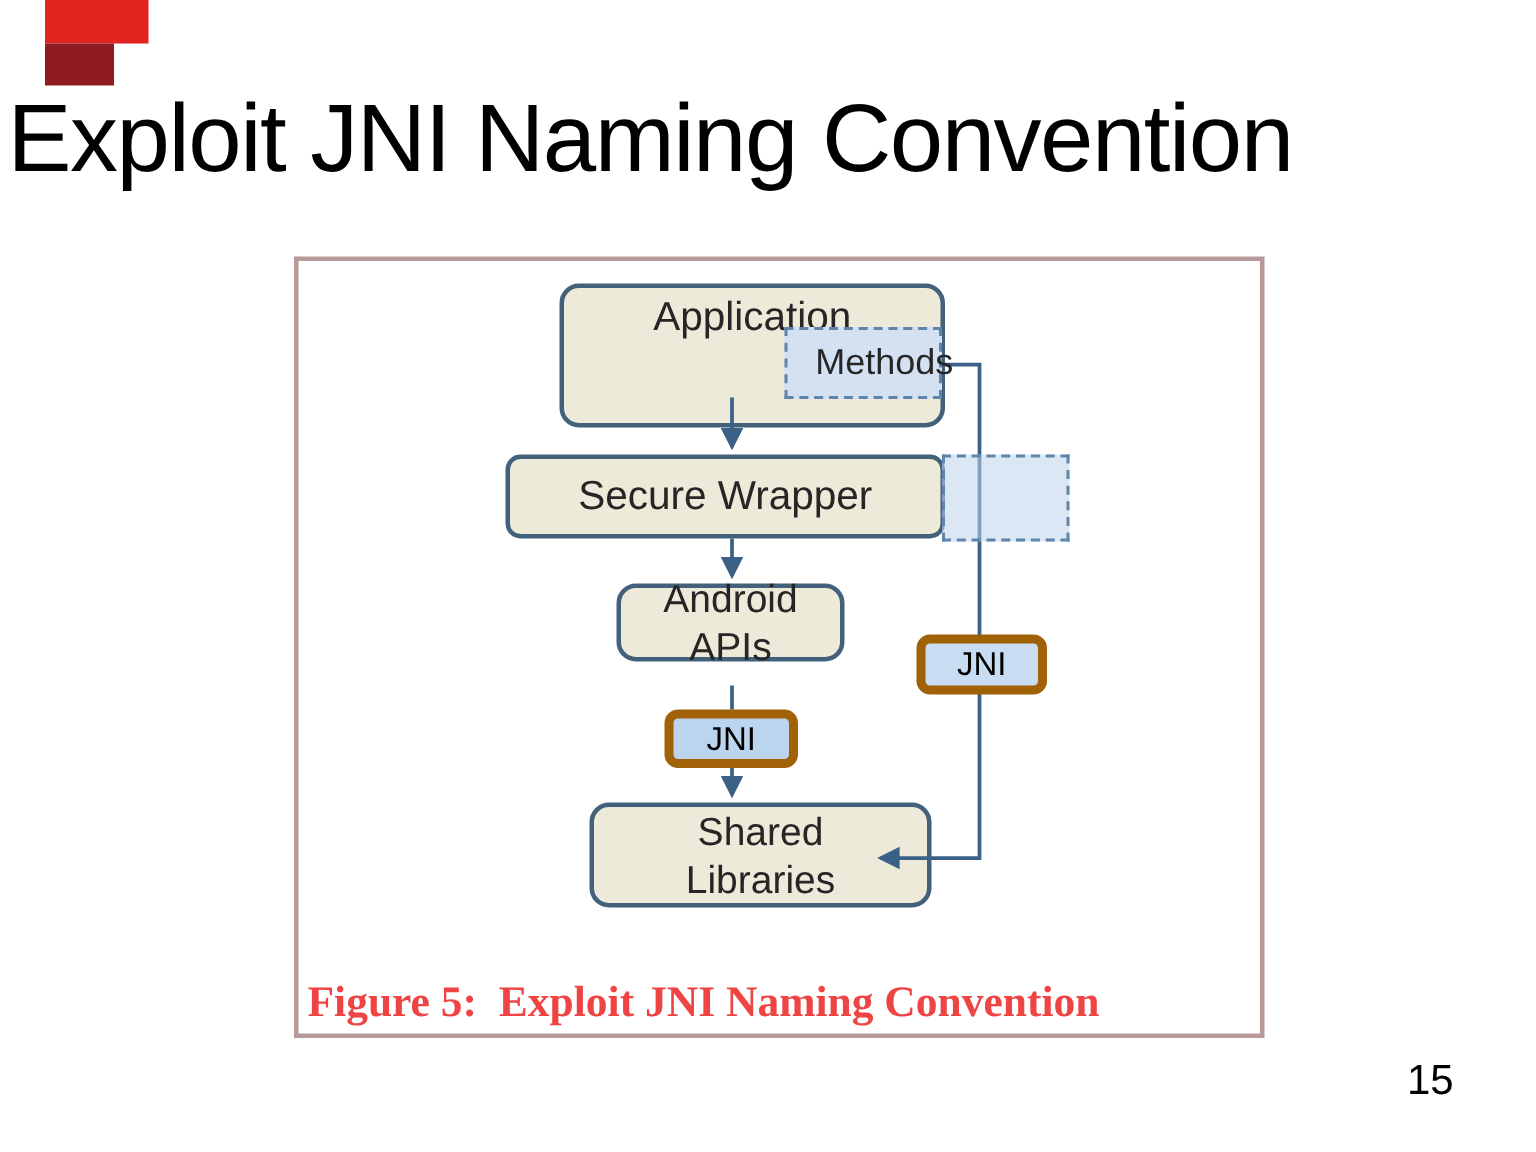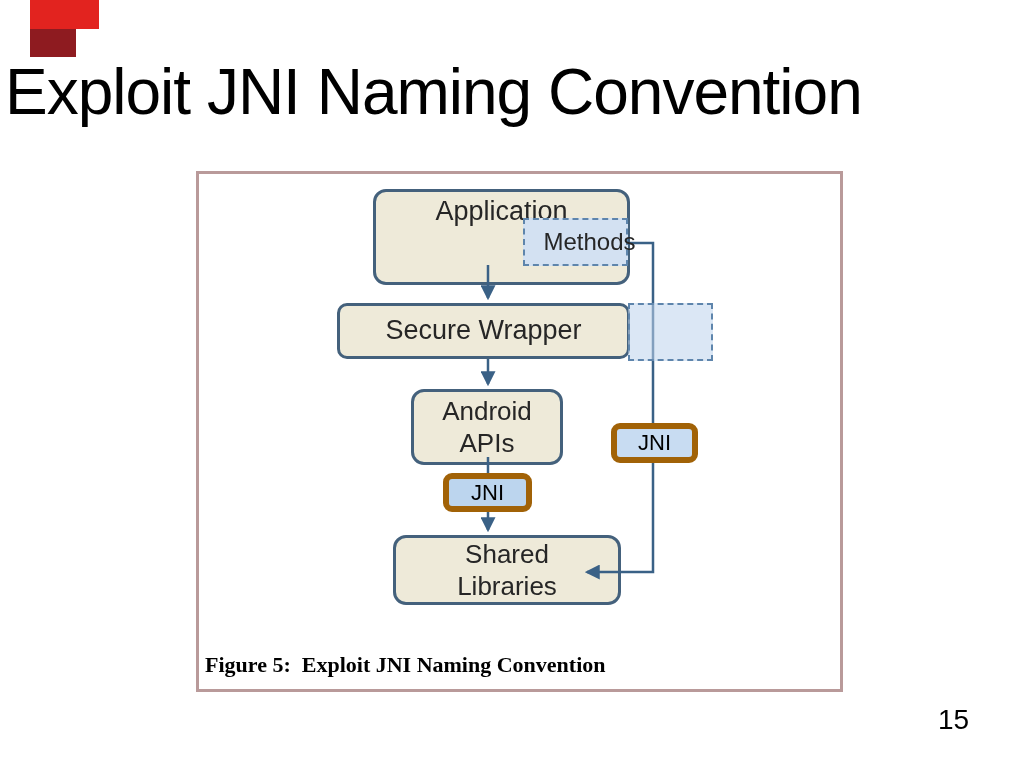--- a/index.html
+++ b/index.html
@@ -20,37 +20,37 @@
 
   .connectors{position:absolute;left:0;top:0;width:641px;height:515px;}
 
   
   .node{position:absolute;box-sizing:border-box;background:#eeead9;
         border:3px solid #44617c;border-radius:13px;color:#262626;
         display:flex;align-items:center;justify-content:center;text-align:center;
         font-size:27px;line-height:1.25;white-space:pre-line;}
   .app{left:174px;top:15px;width:257px;height:96px;align-items:flex-start;padding-top:3px;}
   .sw{left:138px;top:129px;width:293px;height:56px;border-radius:10px;}
-  .android{left:212px;top:215px;width:152px;height:76px;font-size:26px;}
+  .android{left:212px;top:215px;width:152px;height:52px;font-size:26px;}
   .shared{left:194px;top:361px;width:228px;height:70px;font-size:26px;}
 
   .dashedbox{position:absolute;box-sizing:border-box;border:2px dashed #5e85ac;
              display:flex;align-items:center;justify-content:center;
              color:#262626;font-size:24px;padding-left:28px;}
   .methods{left:324px;top:44px;width:105px;height:48px;background:#d3e1f2;}
   .ext{left:429px;top:129px;width:85px;height:58px;background:rgba(190,212,237,0.55);}
 
   .jni{position:absolute;box-sizing:border-box;border:6px solid #a16207;border-radius:9px;
        display:flex;align-items:center;justify-content:center;color:#000000;font-size:22px;}
   .jni-left{left:244px;top:299px;width:89px;height:39px;background:#bcd5ee;}
   .jni-right{left:412px;top:249px;width:87px;height:40px;background:#c8dcf2;}
 
   .caption{position:absolute;left:6px;top:478px;width:630px;
-           font-family:"Liberation Serif",serif;font-weight:700;font-size:22px;
-           color:#000000;white-space:pre;}
+           font-family:"Liberation Serif",serif;font-weight:700;font-size:29px;
+           color:#ef4444;white-space:pre;}
 
   .pagenum{position:absolute;left:938px;top:704px;font-size:28px;color:#000000;}
 </style>
 </head>
 <body>
 
 <div class="slide">
 
   <div class="corner-red" style="background: rgb(226, 35, 31);"></div>
   <div class="corner-dark" style="background: rgb(142, 27, 32);"></div>

